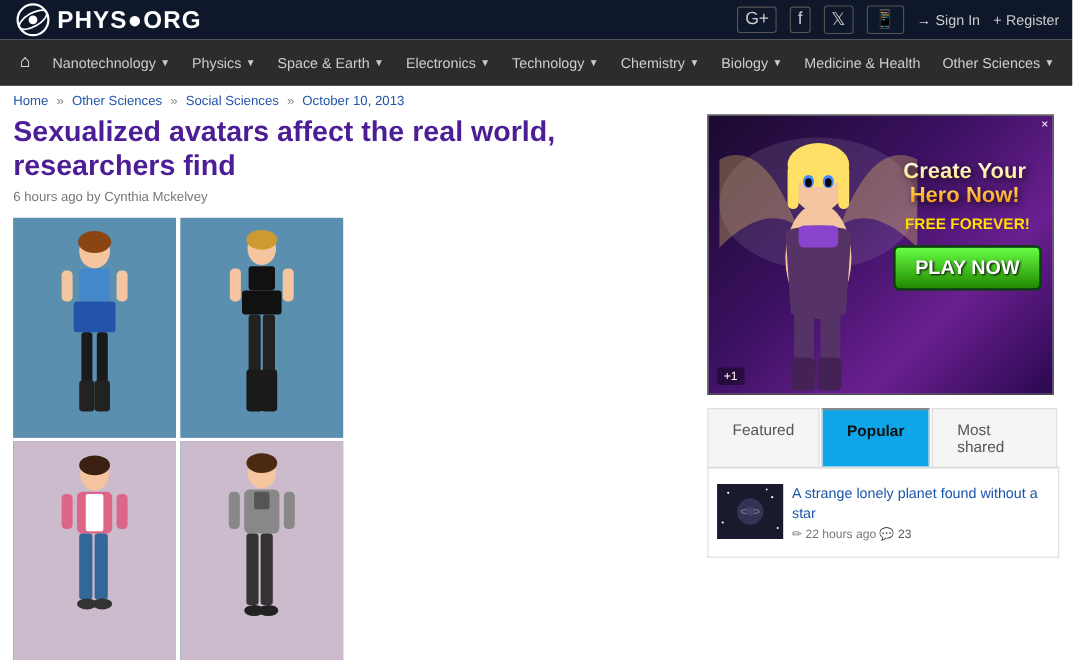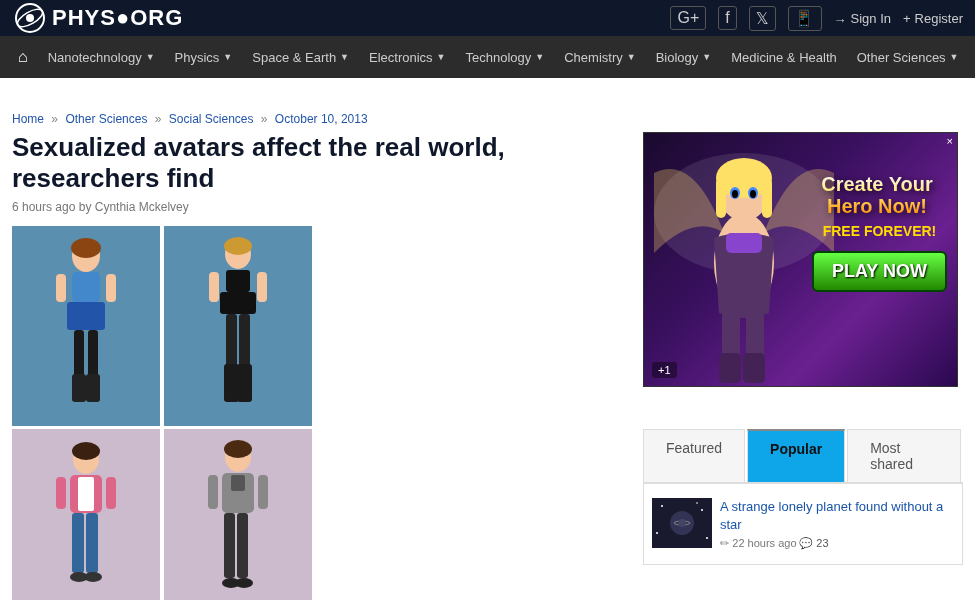--- a/index.html
+++ b/index.html
@@ -83,38 +83,37 @@
       font-size: 18px;
       cursor: pointer;
       padding: 0 12px;
     }
 
     
     #breadcrumb {
       padding: 6px 12px;
       font-size: 12px;
       color: #555;
-      margin-top: 28px;
     }
     #breadcrumb a { color: #2255aa; text-decoration: none; }
     #breadcrumb span { color: #888; margin: 0 4px; }
 
     
     #main {
       display: flex;
       padding: 0 12px;
       gap: 20px;
     }
     #article-area {
       flex: 1;
     }
     #article-title {
       font-size: 26px;
       font-weight: bold;
-      color: #0f172a;
+      color: #4c1d95;
       margin-bottom: 6px;
       line-height: 1.2;
     }
     #article-meta {
       font-size: 12px;
       color: #777;
       margin-bottom: 12px;
     }
     #article-images {
       display: grid;
@@ -218,21 +217,20 @@
     }
     .tab {
       padding: 10px 22px;
       font-size: 14px;
       cursor: pointer;
       color: #555;
       border: 1px solid #ddd;
       border-bottom: none;
       background: #f5f5f5;
       margin-right: 2px;
-      margin-top: 30px;
     }
     .tab.active {
       background: #0ea5e9;
       font-weight: bold;
       color: #111;
       border-top: 2px solid #888;
     }
 
     
     #news-list {

